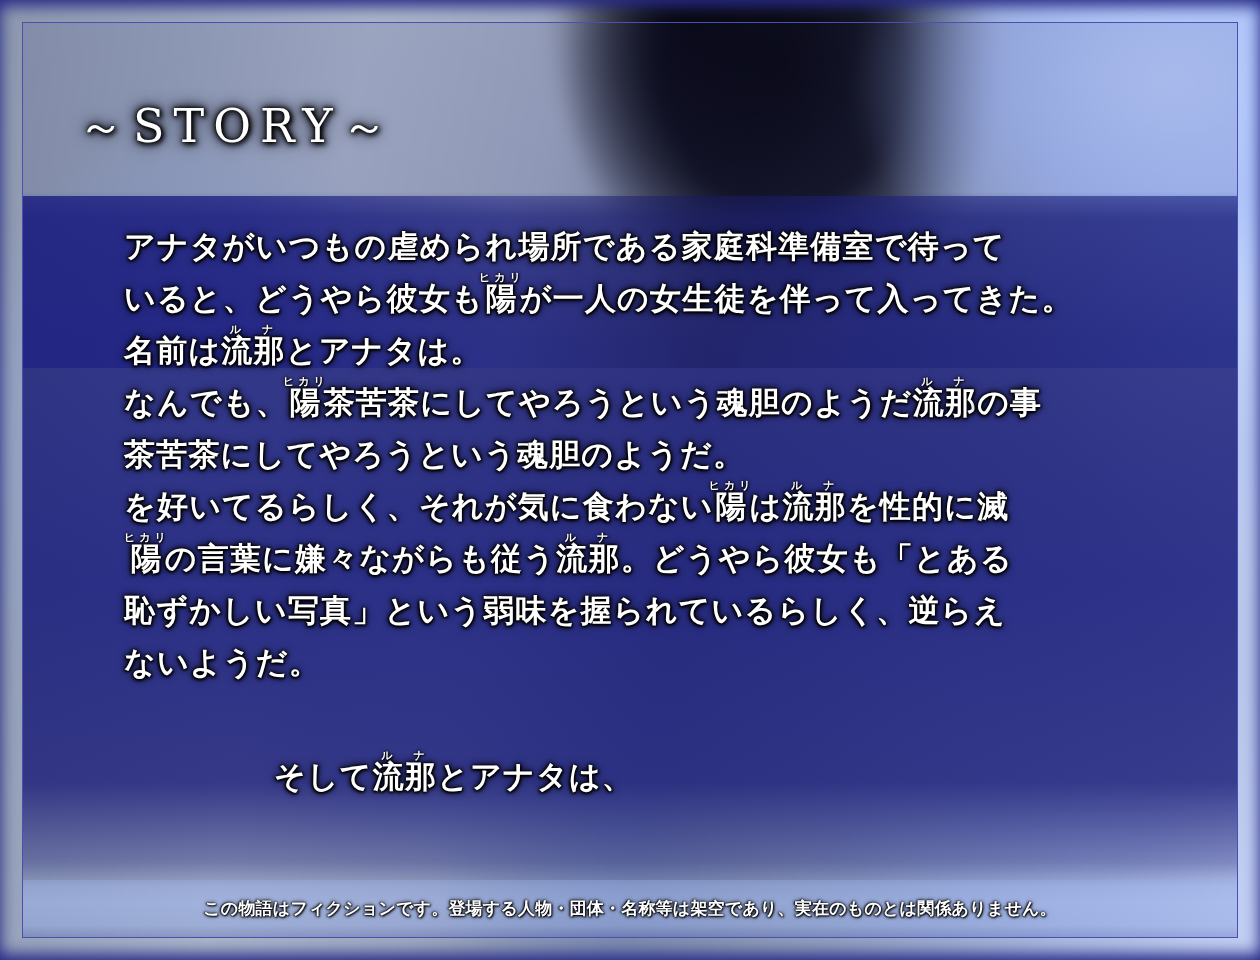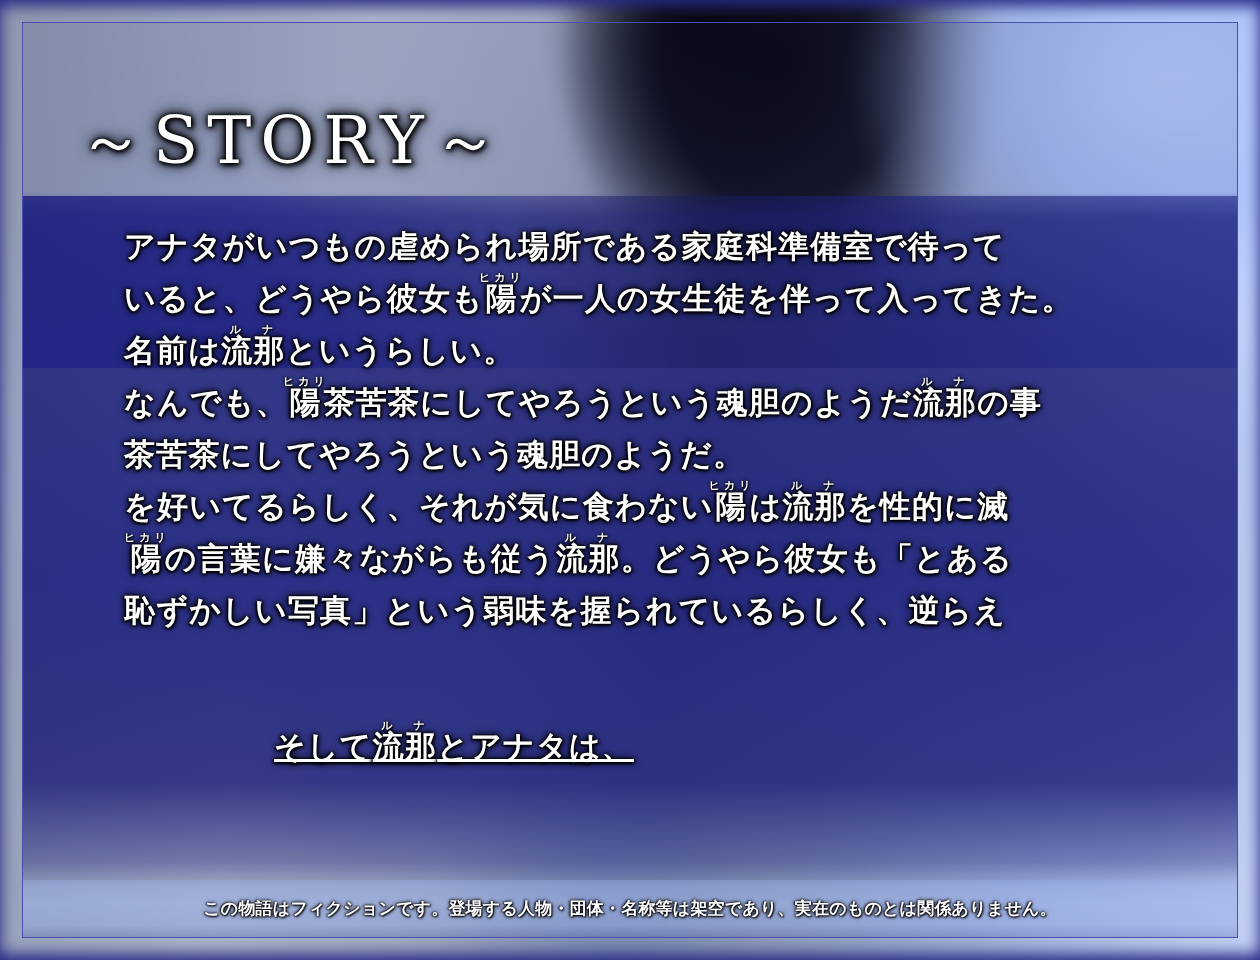--- a/index.html
+++ b/index.html
@@ -112,21 +112,21 @@
   
   #content {
     position:absolute; inset:0;
     z-index:5;
   }
 
   #story-title {
     position:absolute;
     left:78px; top:96px;
     font-family:"DejaVu Serif","Liberation Serif",serif;
-    font-size:66px;
+    font-size:46px;
     font-weight:400;
     letter-spacing:9px;
     color:#ffffff;
     white-space:nowrap;
     text-shadow:
       0 0 3px #000, 0 0 6px #000, 0 0 11px #000,
       0 0 18px #05050f, 2px 2px 5px #000;
   }
 
   #story-body {
@@ -143,21 +143,21 @@
     line-height:52px;
     letter-spacing:1.2px;
     white-space:nowrap;
     text-shadow:
       0 0 2px #000, 0 0 5px #000, 0 0 9px #000,
       1px 1px 3px #000, -1px 1px 3px #000;
   }
   .para .line { display:block; height:52px; }
 
   .para.gap-top { }
-  .para.gap-large { margin-top:84px;text-decoration:underline; }
+  .para.gap-large { margin-top:62px; }
   .indent { display:inline-block; width:150px; }
 
   
   ruby { ruby-position:over; }
   ruby rt {
     font-size:11px;
     font-weight:700;
     letter-spacing:4px;
     line-height:1;
     color:#ffffff;
@@ -200,36 +200,37 @@
     <div id="story-title">～STORY～</div>
 
     <div id="story-body">
 
       <div class="para">
         <span class="line"><span>アナタがいつもの虐められ場所である家庭科準備室で待って</span></span>
         <span class="line">
           <span>いると、どうやら彼女も</span><ruby><span>陽</span><rt>ヒカリ</rt></ruby><span>が一人の女生徒を伴って入ってきた。</span>
         </span>
         <span class="line">
-          <span>名前は</span><ruby><span>流那</span><rt>ルナ</rt></ruby><span>というらしい。</span>
+          <span>名前は</span><ruby><span>流那</span><rt>ルナ</rt></ruby><span>とアナタは。</span>
         </span>
         <span class="line">
           <span>なんでも、</span><ruby><span>陽</span><rt>ヒカリ</rt></ruby><span>茶苦茶にしてやろうという魂胆のようだ</span><ruby><span>流那</span><rt>ルナ</rt></ruby><span>の事</span>
         </span>
         <span class="line"><span>茶苦茶にしてやろうという魂胆のようだ。</span></span>
         <span class="line">
           <span>を好いてるらしく、それが気に食わない</span><ruby><span>陽</span><rt>ヒカリ</rt></ruby><span>は</span><ruby><span>流那</span><rt>ルナ</rt></ruby><span>を性的に滅</span>
         </span>
       </div>
 
       <div class="para gap-top">
         <span class="line">
           <ruby><span>陽</span><rt>ヒカリ</rt></ruby><span>の言葉に嫌々ながらも従う</span><ruby><span>流那</span><rt>ルナ</rt></ruby><span>。どうやら彼女も「とある</span>
         </span>
         <span class="line"><span>恥ずかしい写真」という弱味を握られているらしく、逆らえ</span></span>
+        <span class="line"><span>ないようだ。</span></span>
       </div>
 
       <div class="para gap-large">
         <span class="line">
           <span class="indent"></span><span>そして</span><ruby><span>流那</span><rt>ルナ</rt></ruby><span>とアナタは、</span>
         </span>
       </div>
 
     </div>
 

